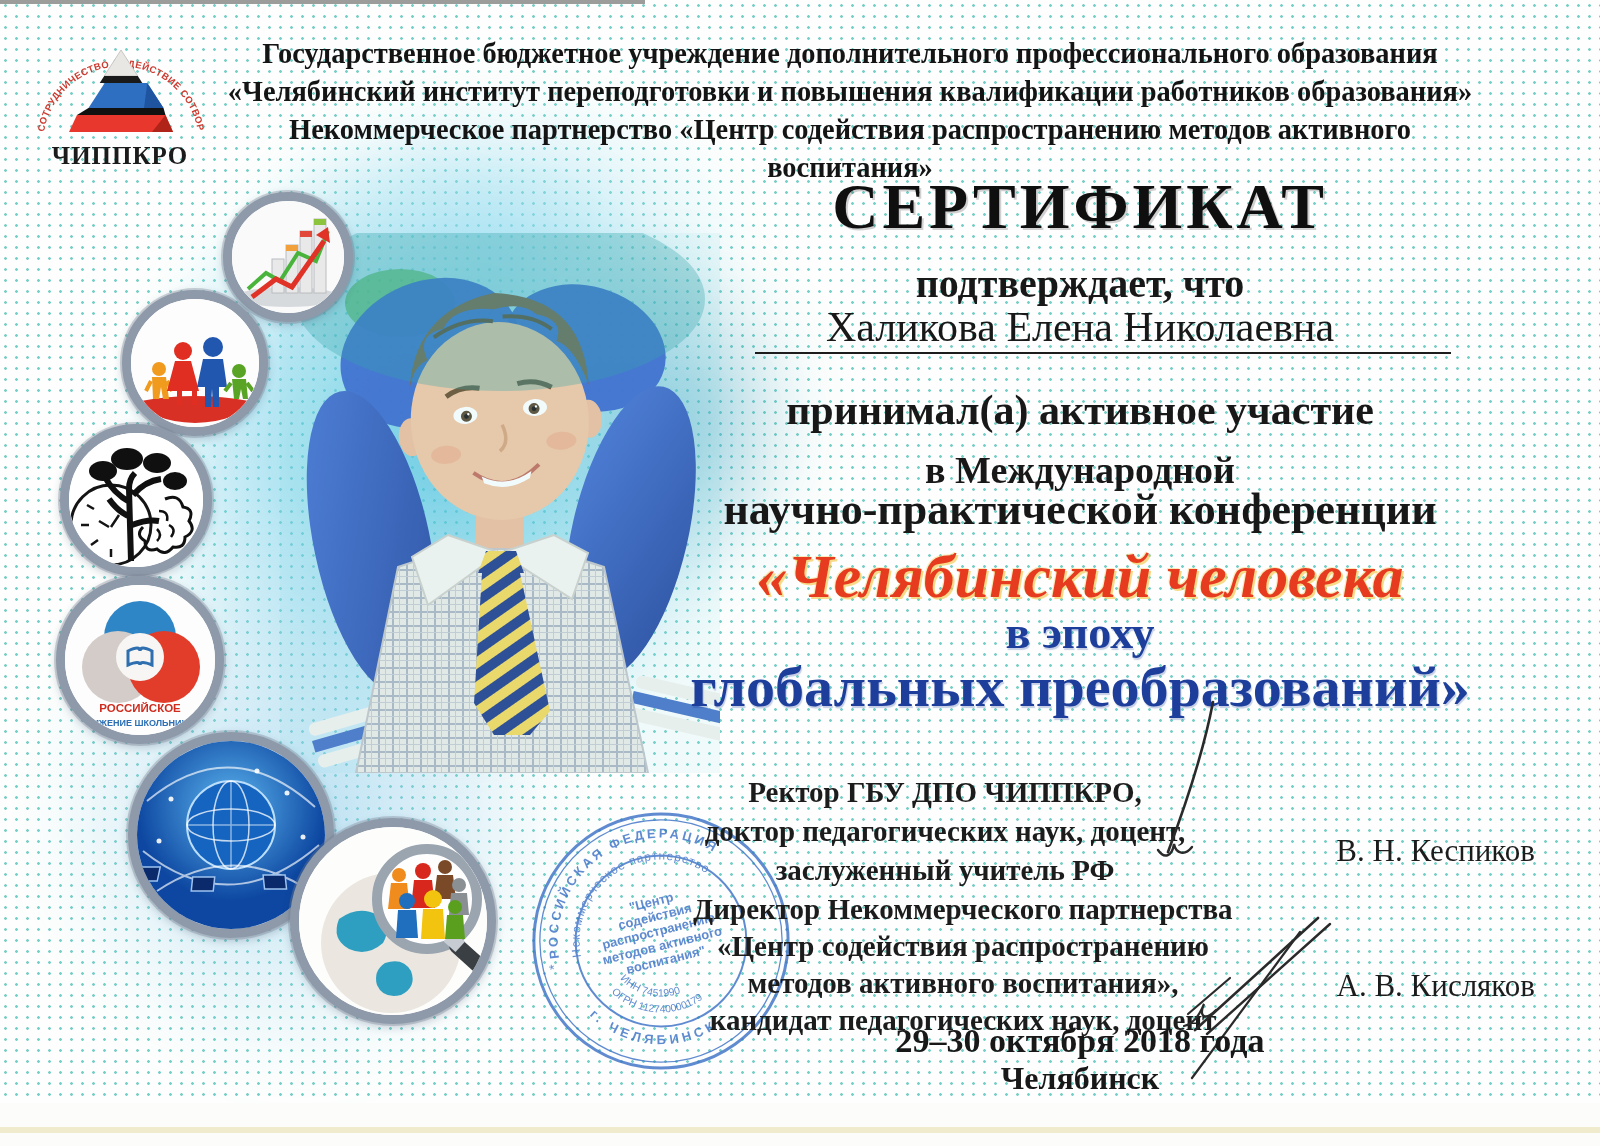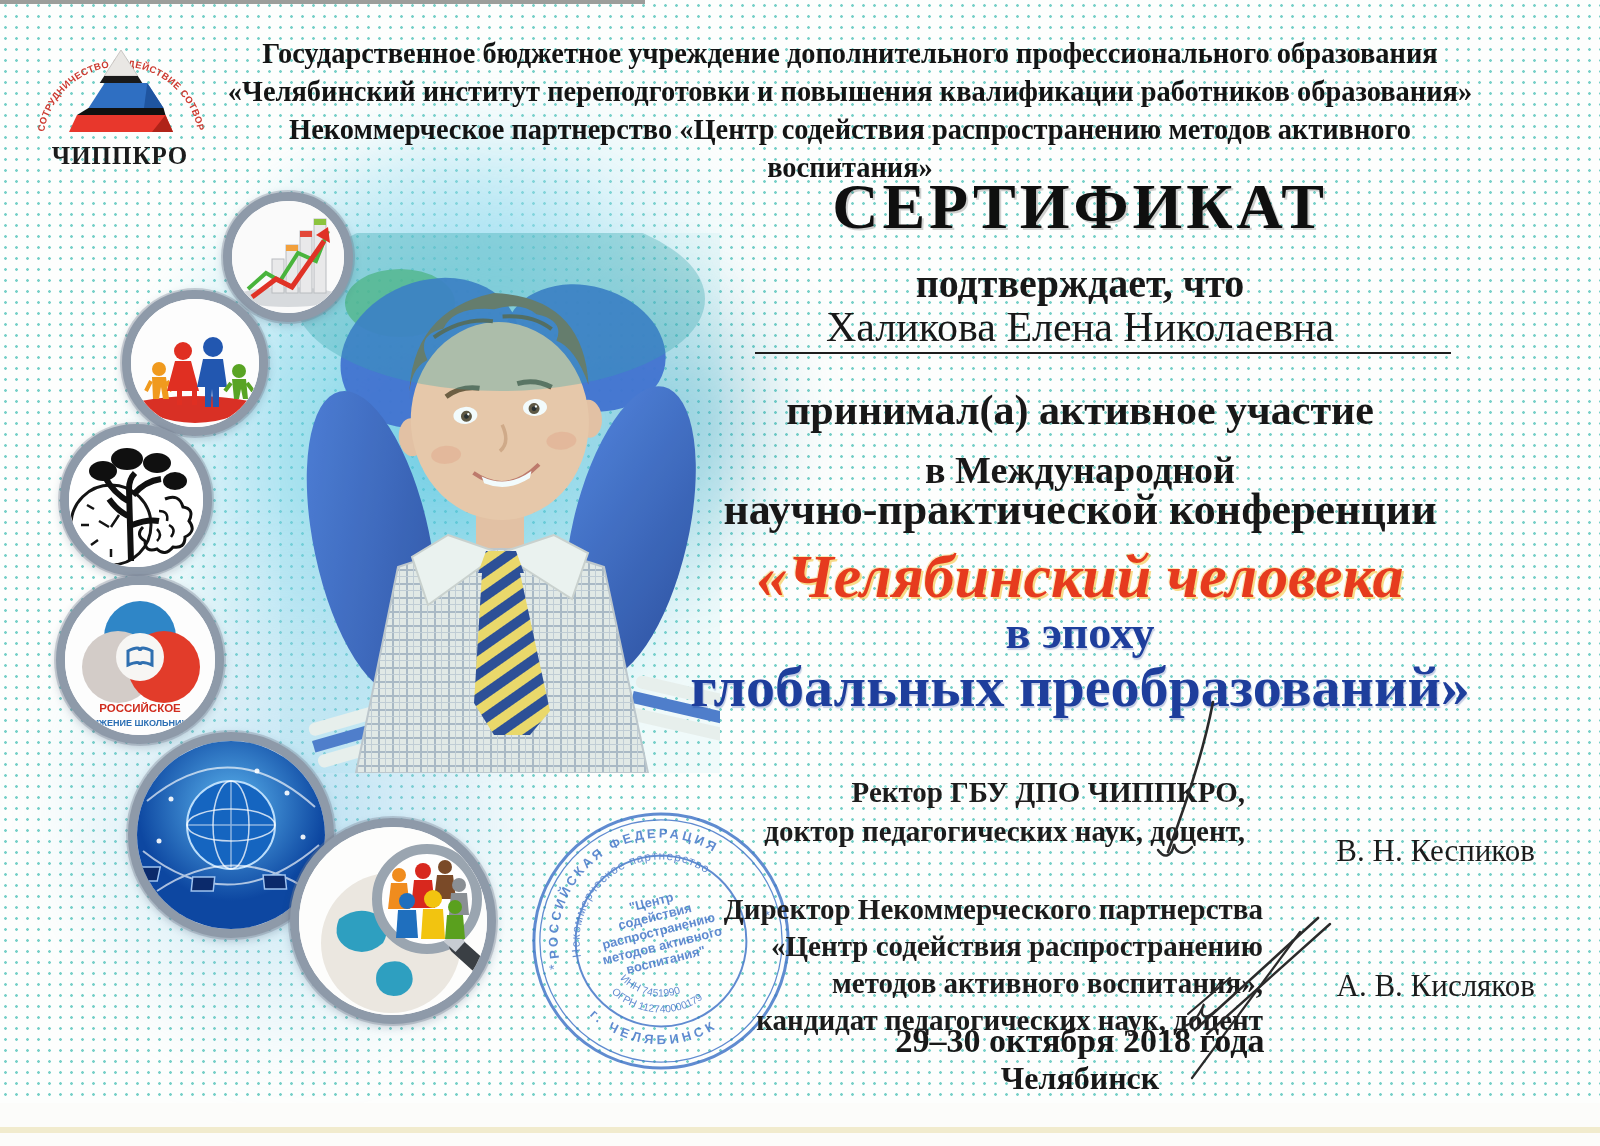--- a/index.html
+++ b/index.html
@@ -39,21 +39,21 @@
   .recipient{top:303px; font-size:42px;}
   .rule{position:absolute; left:755px; top:352px; width:696px; border-top:2px solid #1c1c1c;}
   .participation{top:386px; font-size:42px; font-weight:bold;}
   .intro1{top:440px; font-size:38px; font-weight:bold;margin-top:8px;}
   .intro2{top:484px; font-size:44px; font-weight:bold;}
   .conf-red{top:541px; font-size:62px; font-weight:bold; font-style:italic; color:#e63b1e;
     text-shadow:2px 2px 0 rgba(245,195,60,.6), -1px -1px 0 rgba(245,195,60,.35);}
   .conf-blue1{top:606px; font-size:46px; font-weight:bold; color:#1e3e9c; text-shadow:1px 2px 1px rgba(30,62,156,.25);}
   .conf-blue2{top:653px; font-size:58px; font-weight:bold; color:#1e3e9c; text-shadow:1px 2px 1px rgba(30,62,156,.25);}
 
-  .roles{position:absolute; left:645px; width:600px; font-size:29px; font-weight:bold; color:#1c1c1c; text-align:right;}
+  .roles{position:absolute; left:645px; width:600px; font-size:29px; font-weight:bold; color:#1c1c1c; text-align:center;}
   .roles1{top:773px; line-height:39px;}
   .roles2{top:891px; line-height:37px;margin-left:18px;}
   .signer-name{position:absolute; left:1190px; width:345px; text-align:right; font-size:31px; color:#1c1c1c;}
   .name1{top:833px;}
   .name2{top:968px;}
 
   .date-line{top:1022px; font-size:34px; font-weight:bold;}
   .city-line{top:1060px; font-size:32px; font-weight:bold;}
 
   .circle{position:absolute; border-radius:50%; overflow:hidden;
@@ -373,20 +373,21 @@
   <div class="abs participation">принимал(а) активное участие</div>
   <div class="abs intro1">в Международной</div>
   <div class="abs intro2">научно-практической конференции</div>
   <div class="abs conf-red">«Челябинский человека</div>
   <div class="abs conf-blue1">в эпоху</div>
   <div class="abs conf-blue2">глобальных преобразований»</div>
 
   <div class="roles roles1">
     <div>Ректор ГБУ ДПО ЧИППКРО,</div>
     <div>доктор педагогических наук, доцент,</div>
+    <div>заслуженный учитель РФ</div>
   </div>
   <div class="signer-name name1">В. Н. Кеспиков</div>
 
   <div class="roles roles2">
     <div>Директор Некоммерческого партнерства</div>
     <div>«Центр содействия распространению</div>
     <div>методов активного воспитания»,</div>
     <div>кандидат педагогических наук, доцент</div>
   </div>
   <div class="signer-name name2">А. В. Кисляков</div>

